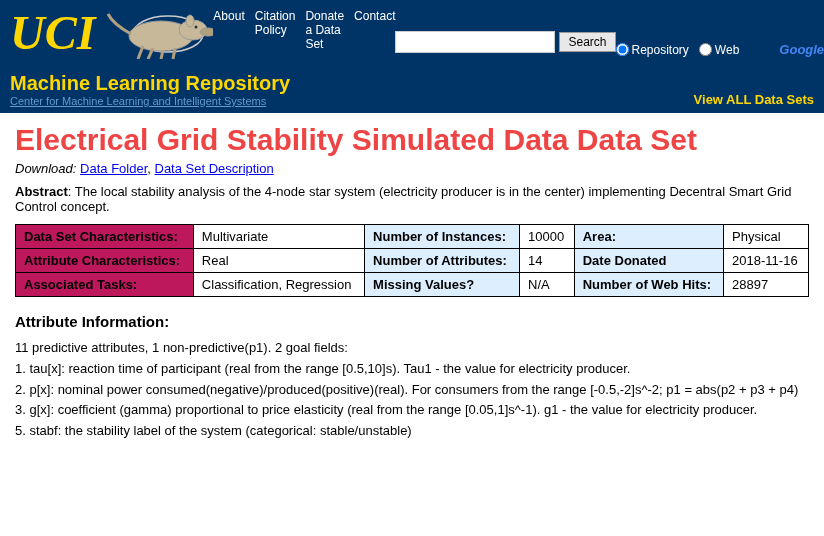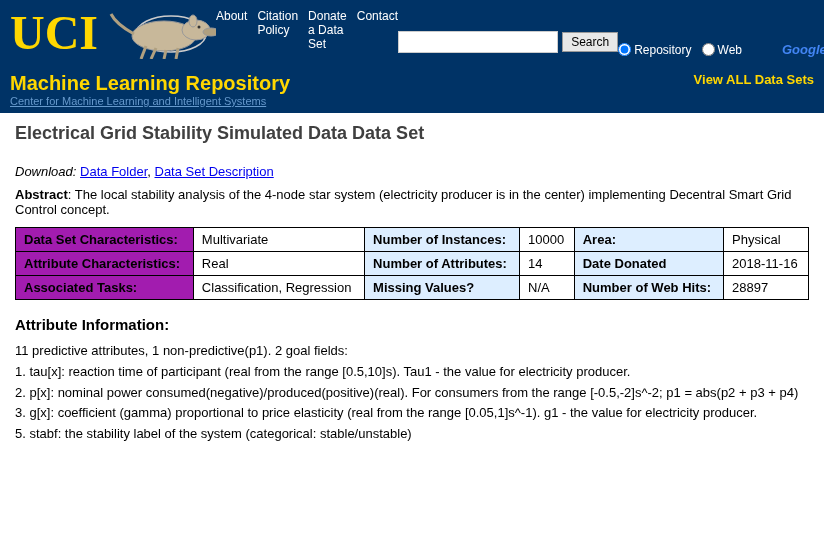--- a/index.html
+++ b/index.html
@@ -16,20 +16,21 @@
     #logo-area {
       display: flex;
       align-items: center;
     }
     #uci-logo {
       font-size: 48px;
       font-weight: bold;
       color: #FFD700;
       font-family: Georgia, serif;
       line-height: 1;
+      font-style: italic;
     }
     #anteater-svg {
       margin-left: 8px;
     }
     #top-right {
       display: flex;
       flex-direction: row;
       align-items: flex-end;
     }
     #top-nav {
@@ -80,21 +81,21 @@
       color: #fff;
       font-style: italic;
       margin-left: 30px;
     }
 
     
     #blue-bar {
       background: #003366;
       padding: 6px 10px;
       display: flex;
-      align-items: flex-start;
+      align-items: flex-end;
       justify-content: space-between;
     }
     #site-title {
       color: #FFD700;
       font-size: 20px;
       font-weight: bold;
     }
     #subtitle {
       color: #6699CC;
       font-size: 11px;
@@ -107,24 +108,24 @@
       font-weight: bold;
       text-decoration: none;
     }
 
     
     #main {
       padding: 10px 15px;
     }
 
     #dataset-title {
-      font-size: 18px;
-      font-weight: bold;
-      color: #404040;
-      margin-bottom: 20px;
+      font-size: 30px;
+      font-weight: bold;
+      color: #ef4444;
+      margin-bottom: 4px;
     }
     #download-line {
       font-size: 13px;
       margin-bottom: 8px;
     }
     #download-line a {
       color: #0000EE;
       text-decoration: underline;
     }
     #abstract {
@@ -139,21 +140,21 @@
       width: 100%;
       margin-bottom: 16px;
       font-size: 13px;
     }
     #info-table td {
       border: 1px solid #000;
       padding: 4px 8px;
       vertical-align: middle;
     }
     .row-header {
-      background: #a21caf;
+      background: #be185d;
       font-weight: bold;
       white-space: nowrap;
     }
     .col-header {
       background: #ddeeff;
       font-weight: bold;
       white-space: nowrap;
     }
 
     

